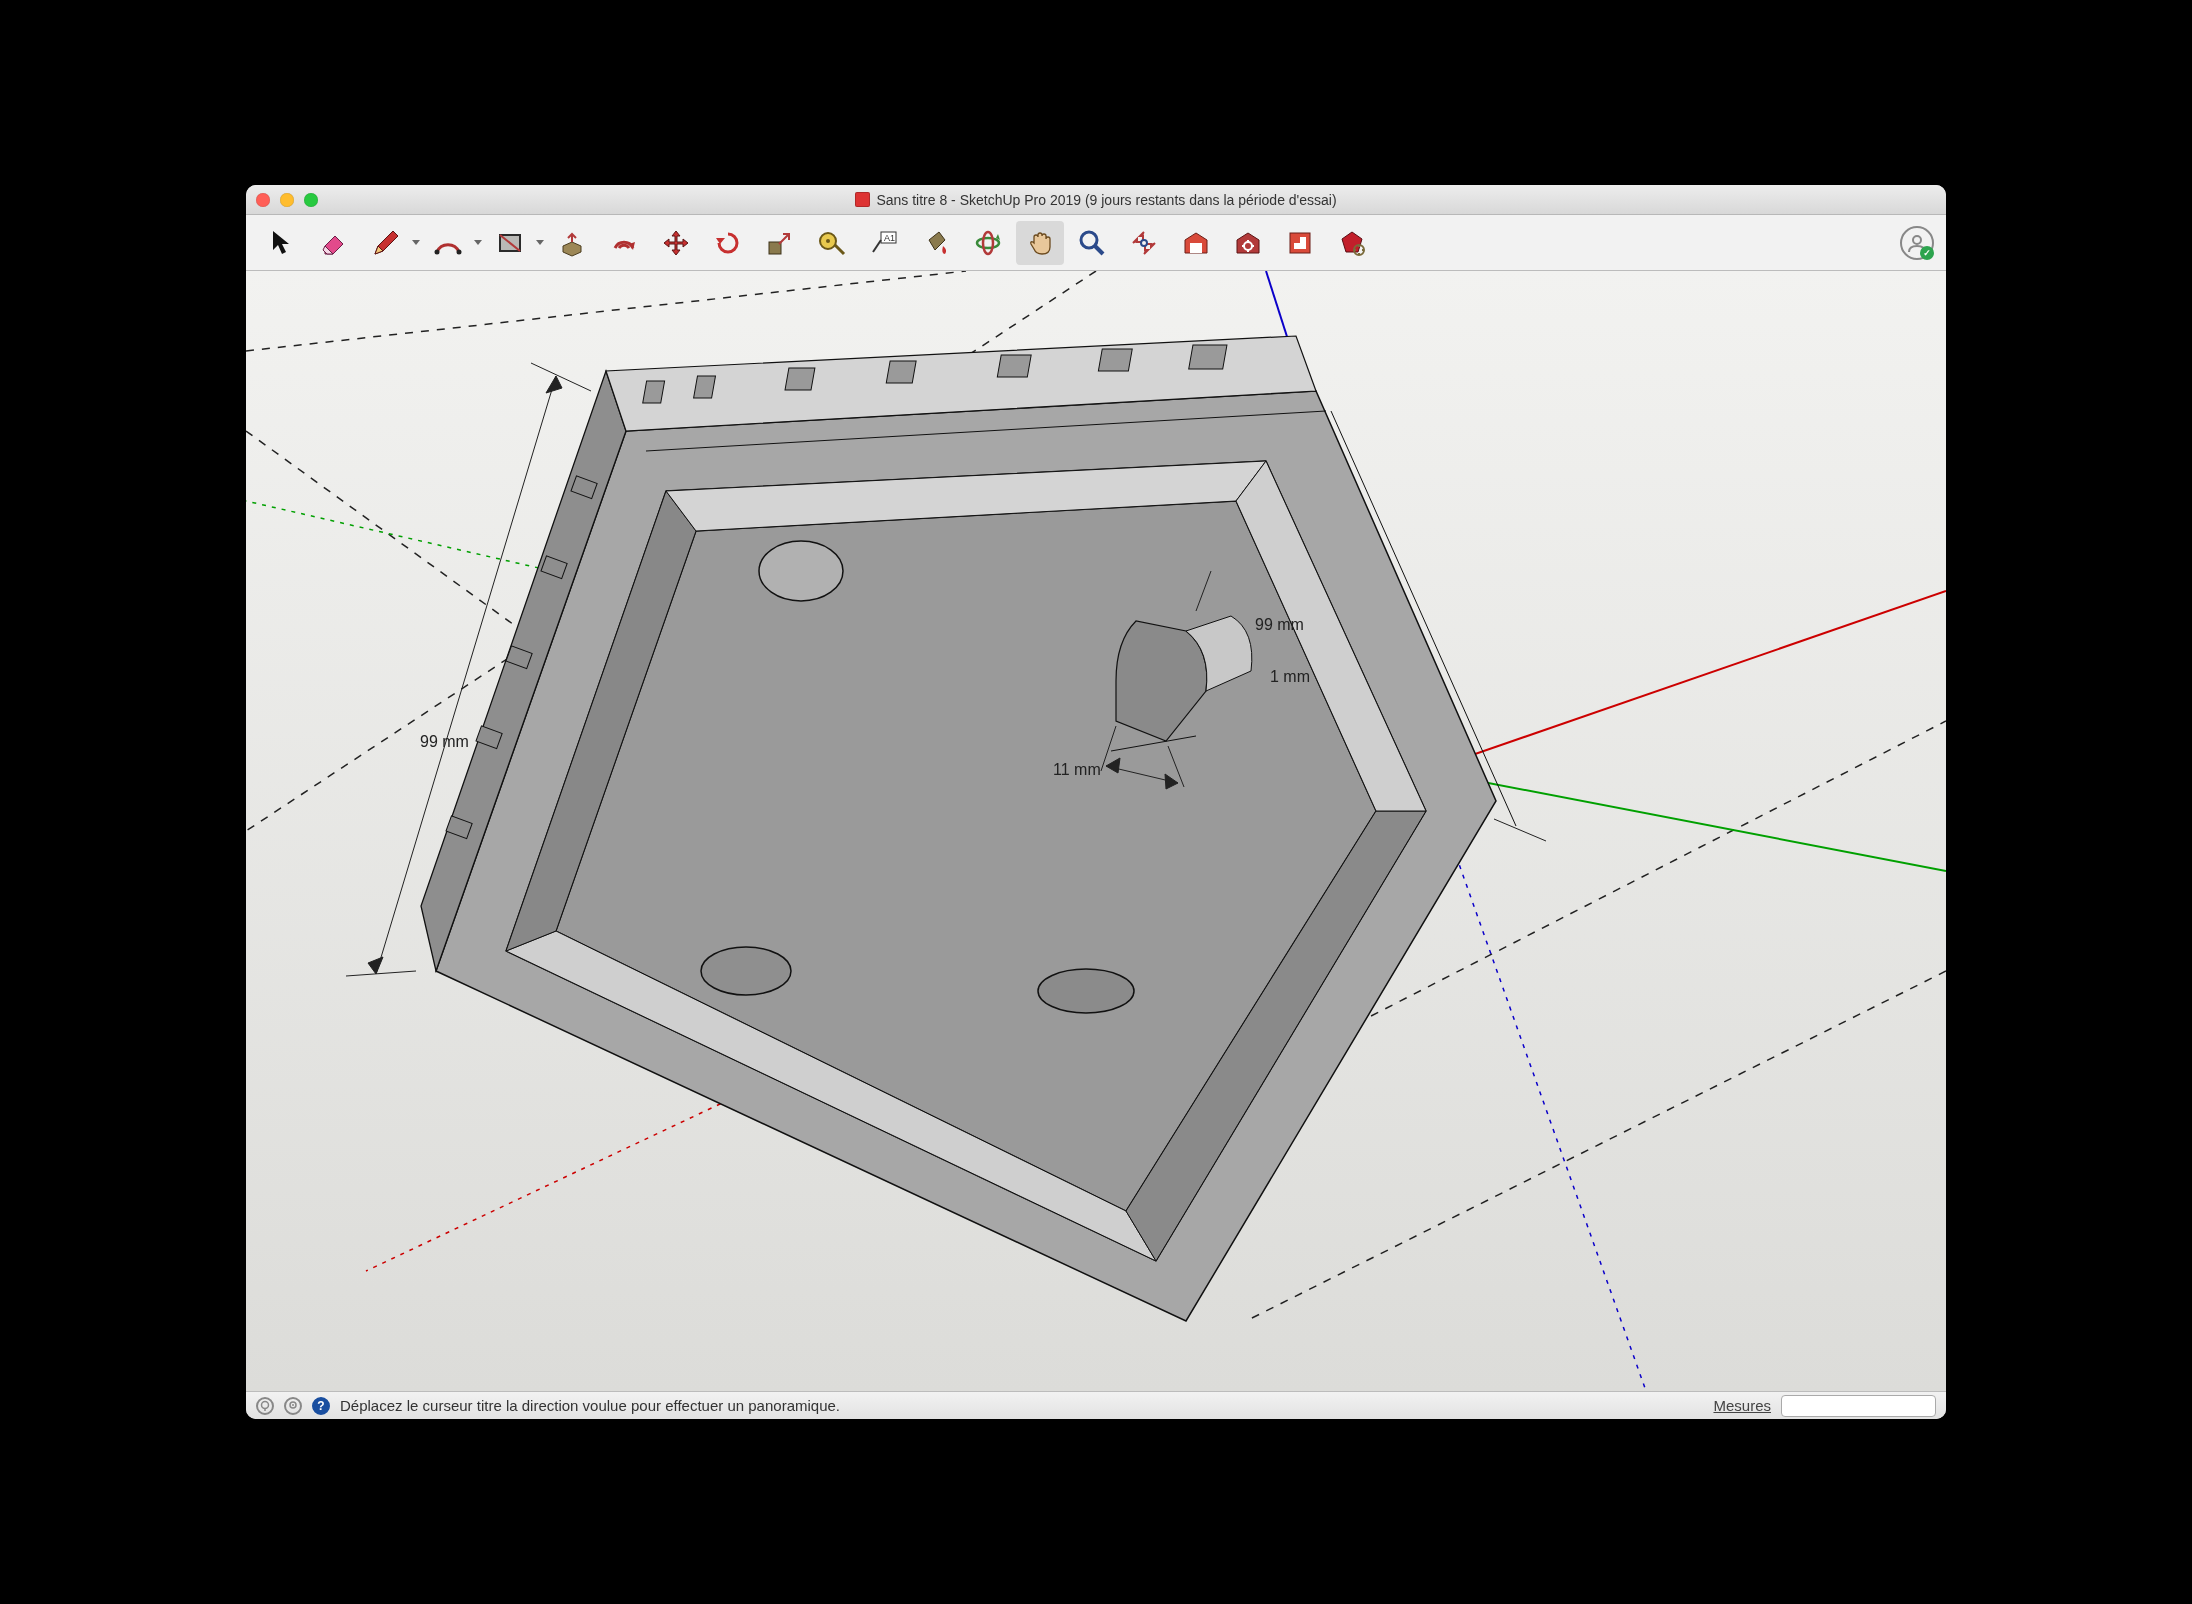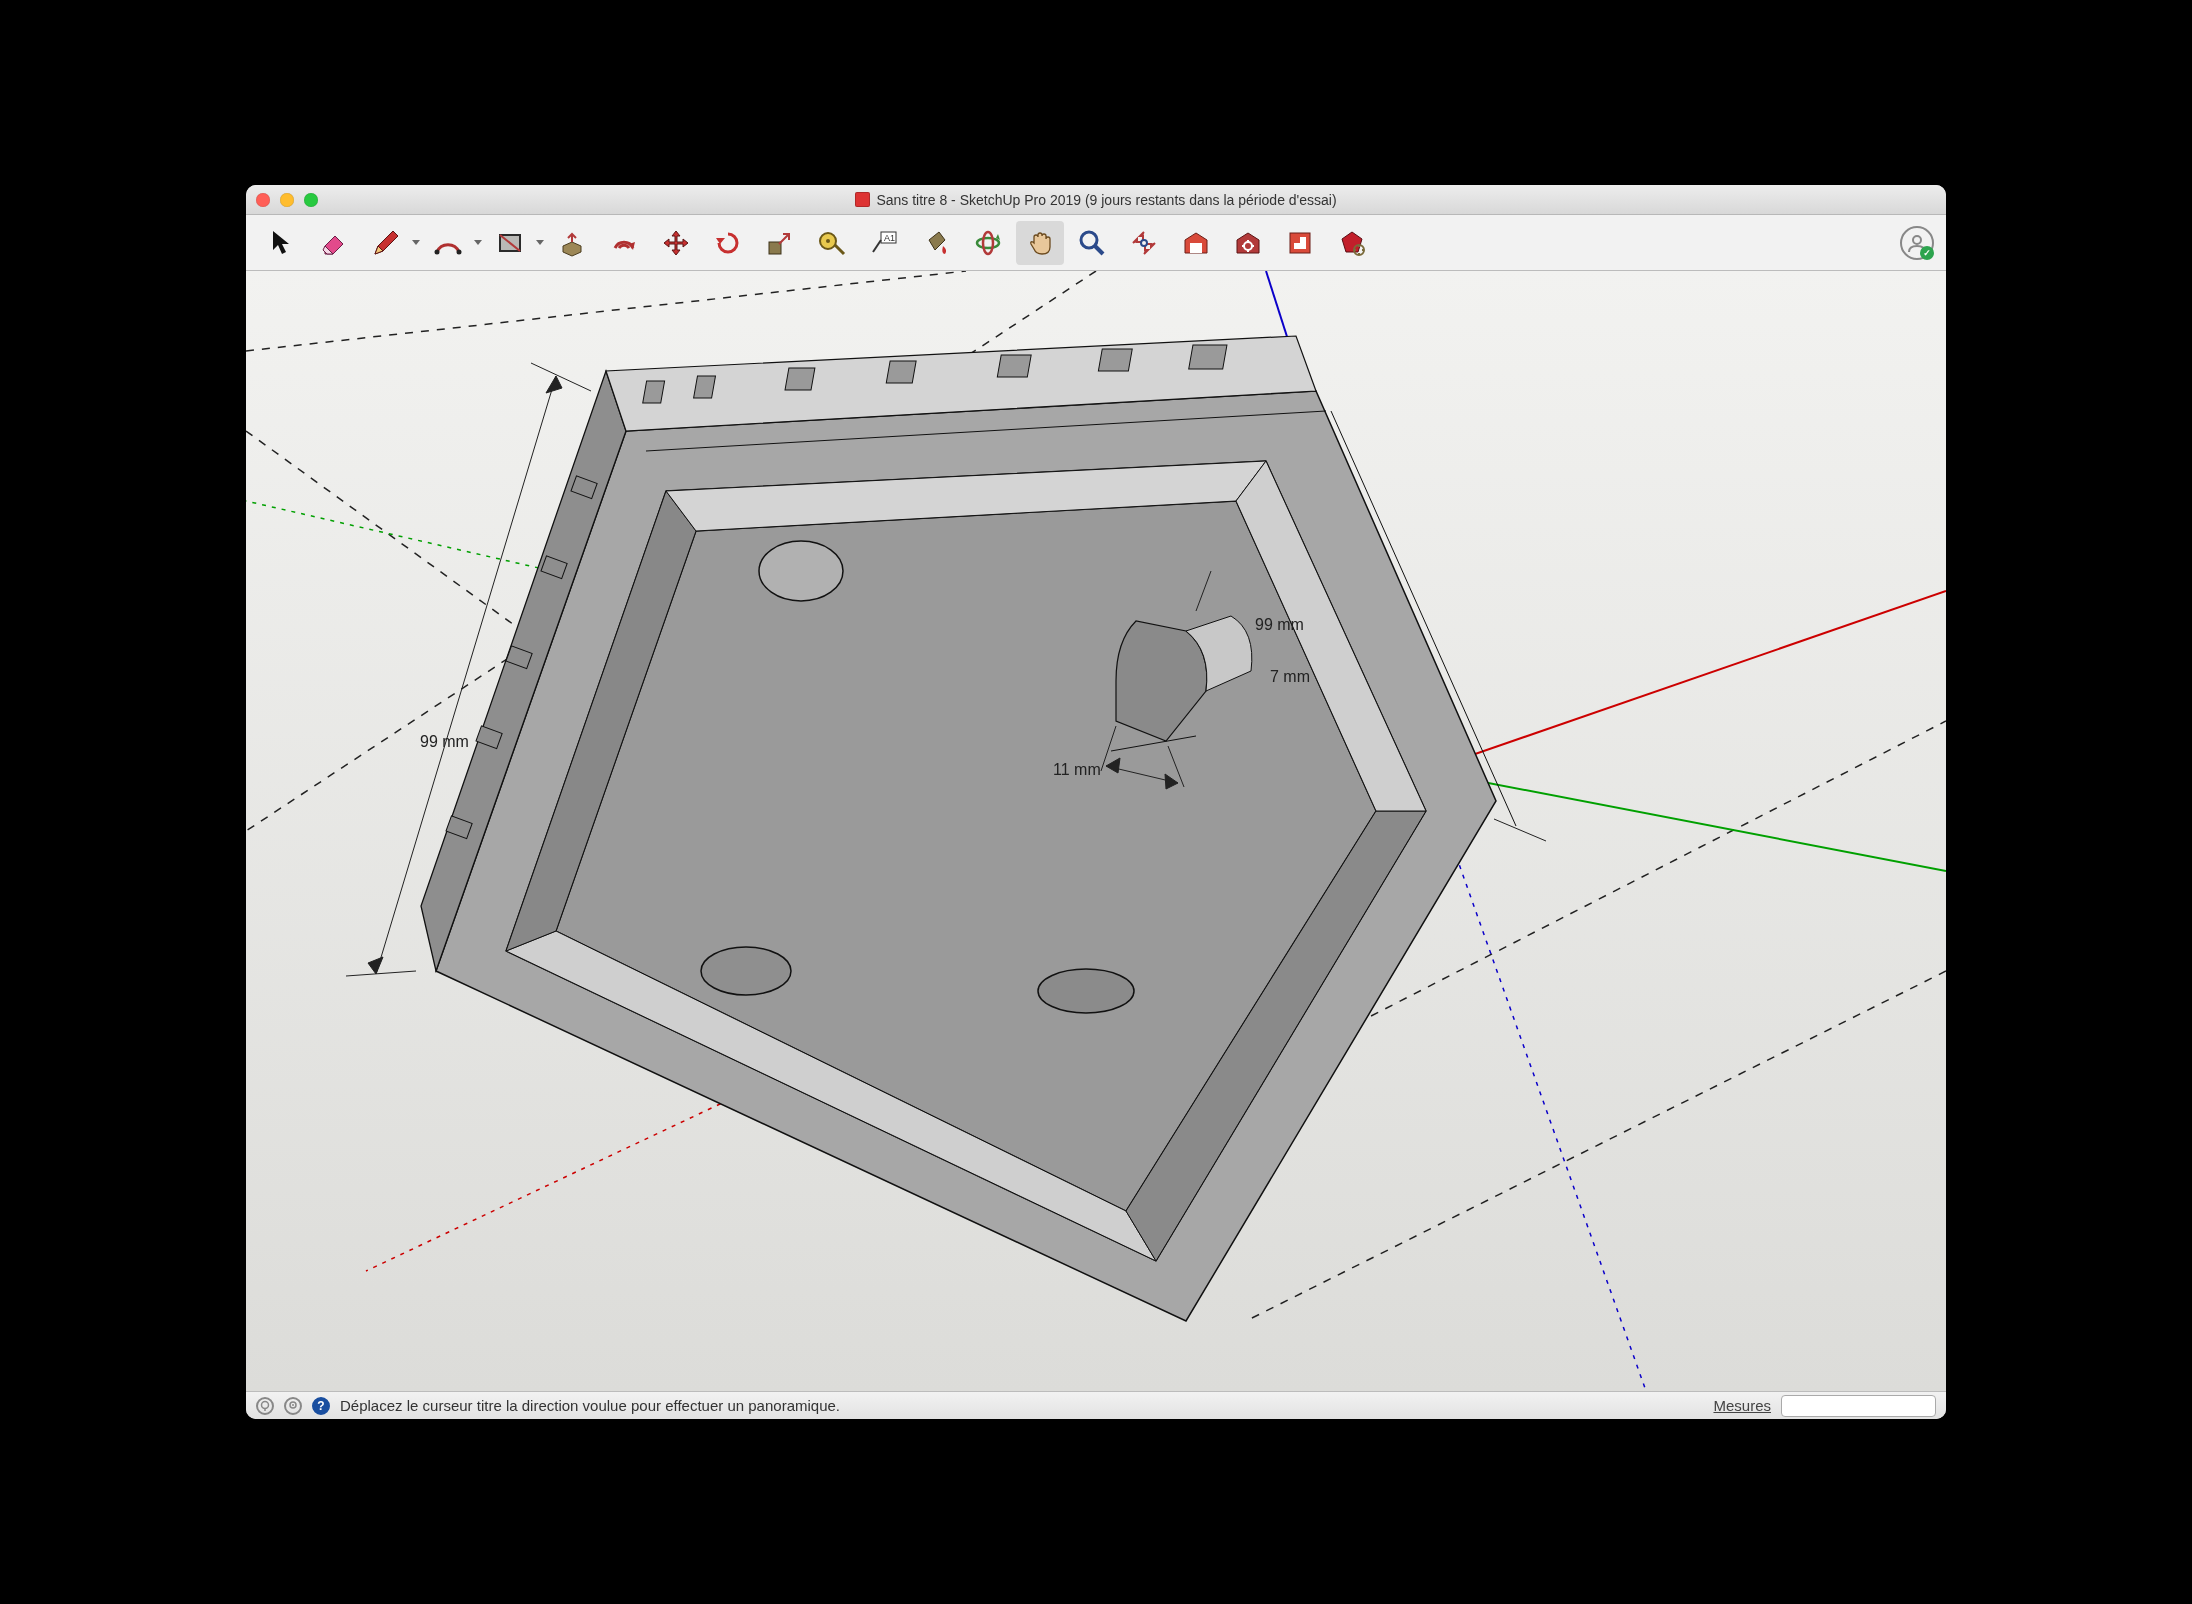--- a/index.html
+++ b/index.html
@@ -374,21 +374,21 @@
         <line x1="870" y1="455" x2="855" y2="500"></line>
         <line x1="922" y1="475" x2="938" y2="516"></line>
         <line x1="860" y1="495" x2="932" y2="512"></line>
         <path d="M860 495 L874 487 L872 502 Z" fill="#222"></path>
         <path d="M932 512 L919 503 L920 518 Z" fill="#222"></path>
       </g>
     </svg>
 
     <div class="dim-label" style="left:170px; top:462px;">99 mm</div>
     <div class="dim-label" style="left:1005px; top:345px;">99 mm</div>
-    <div class="dim-label" style="left:1020px; top:397px;">7 mm</div>
+    <div class="dim-label" style="left:1020px; top:397px;">1 mm</div>
     <div class="dim-label" style="left:803px; top:490px;">11 mm</div>
   </div>
 
   <div class="statusbar">
     <div class="status-icn gray">
       <svg width="12" height="12" viewBox="0 0 12 12">
           <circle cx="6" cy="5" r="3.5" fill="none" stroke="#888" stroke-width="1.5"></circle>
           <line x1="6" y1="9" x2="6" y2="11" stroke="#888" stroke-width="1.5"></line>
         </svg>
     </div>

